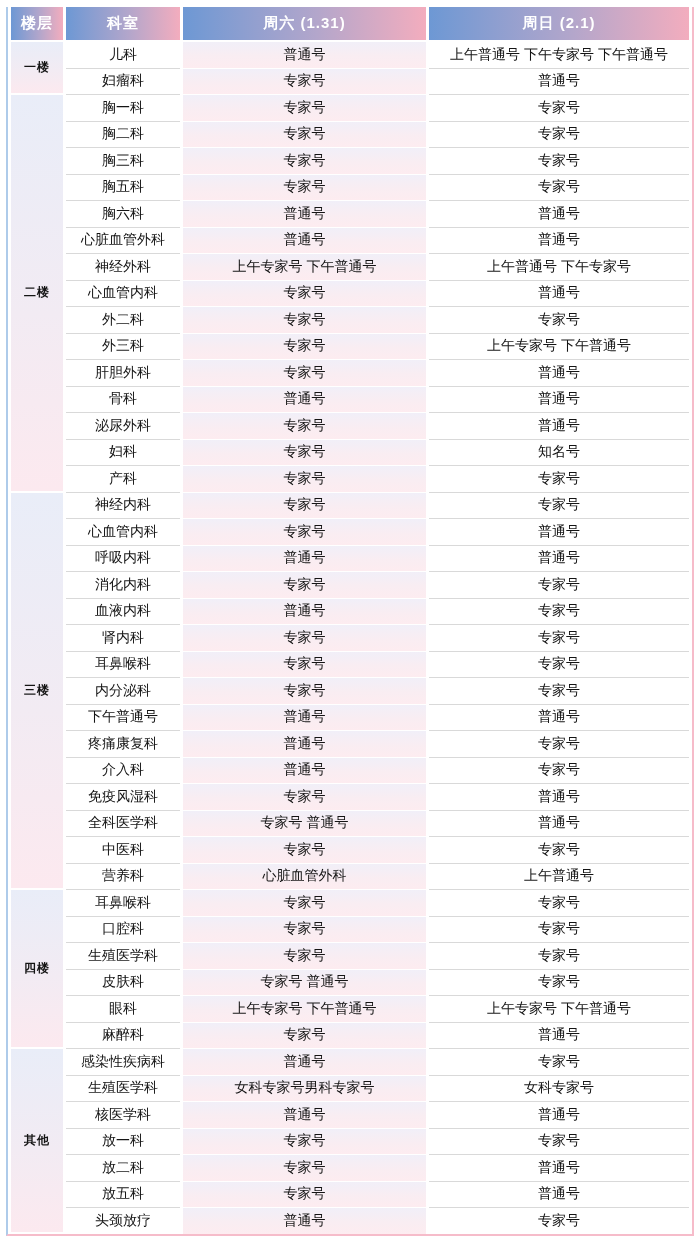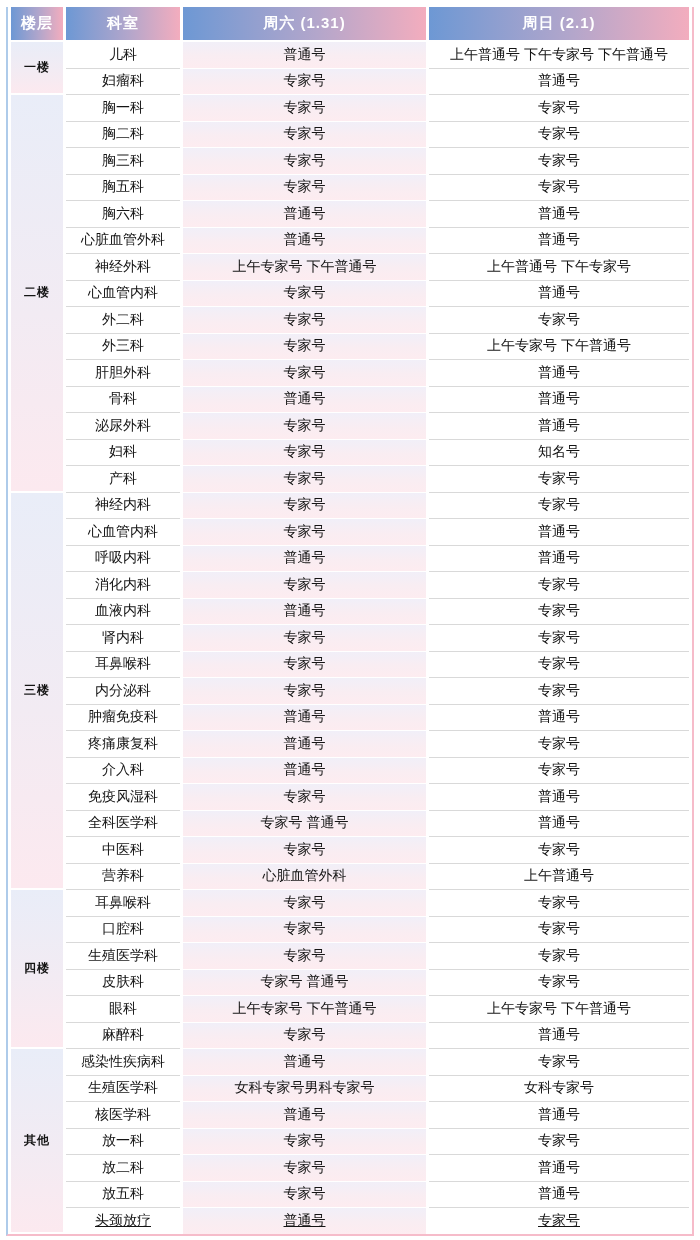--- a/index.html
+++ b/index.html
@@ -38,21 +38,21 @@
   td.dept,td.sun{background:#ffffff;border-bottom:1px solid #d9d9d9;}
   td.sat{
     background:linear-gradient(180deg,#f1eff8 0%,#f9edf2 55%,#fdecf0 100%);
     border-bottom:1px solid #ffffff;
   }
   td.floor{
     background:linear-gradient(180deg,#e9edf8 0%,#f2ebf3 55%,#fce9ef 100%);
     font-weight:700;font-size:12px;letter-spacing:1px;
     border-bottom:2px solid #ffffff;
   }
-  tbody tr:last-child td{border-bottom:none;text-decoration:underline;}
+  tbody tr:last-child td{border-bottom:none;}
 </style>
 </head>
 <body>
 
 <div class="table-wrap">
   <table class="sched">
     <colgroup>
       <col class="c-floor">
         <col class="c-dept">
         <col class="c-sat">
@@ -189,21 +189,21 @@
           <td class="dept">耳鼻喉科</td>
           <td class="sat">专家号</td>
           <td class="sun">专家号</td>
         </tr>
         <tr>
           <td class="dept">内分泌科</td>
           <td class="sat">专家号</td>
           <td class="sun">专家号</td>
         </tr>
         <tr>
-          <td class="dept">肿瘤免疫科</td>
+          <td class="dept">下午普通号</td>
           <td class="sat">普通号</td>
           <td class="sun">普通号</td>
         </tr>
         <tr>
           <td class="dept">疼痛康复科</td>
           <td class="sat">普通号</td>
           <td class="sun">专家号</td>
         </tr>
         <tr>
           <td class="dept">介入科</td>

